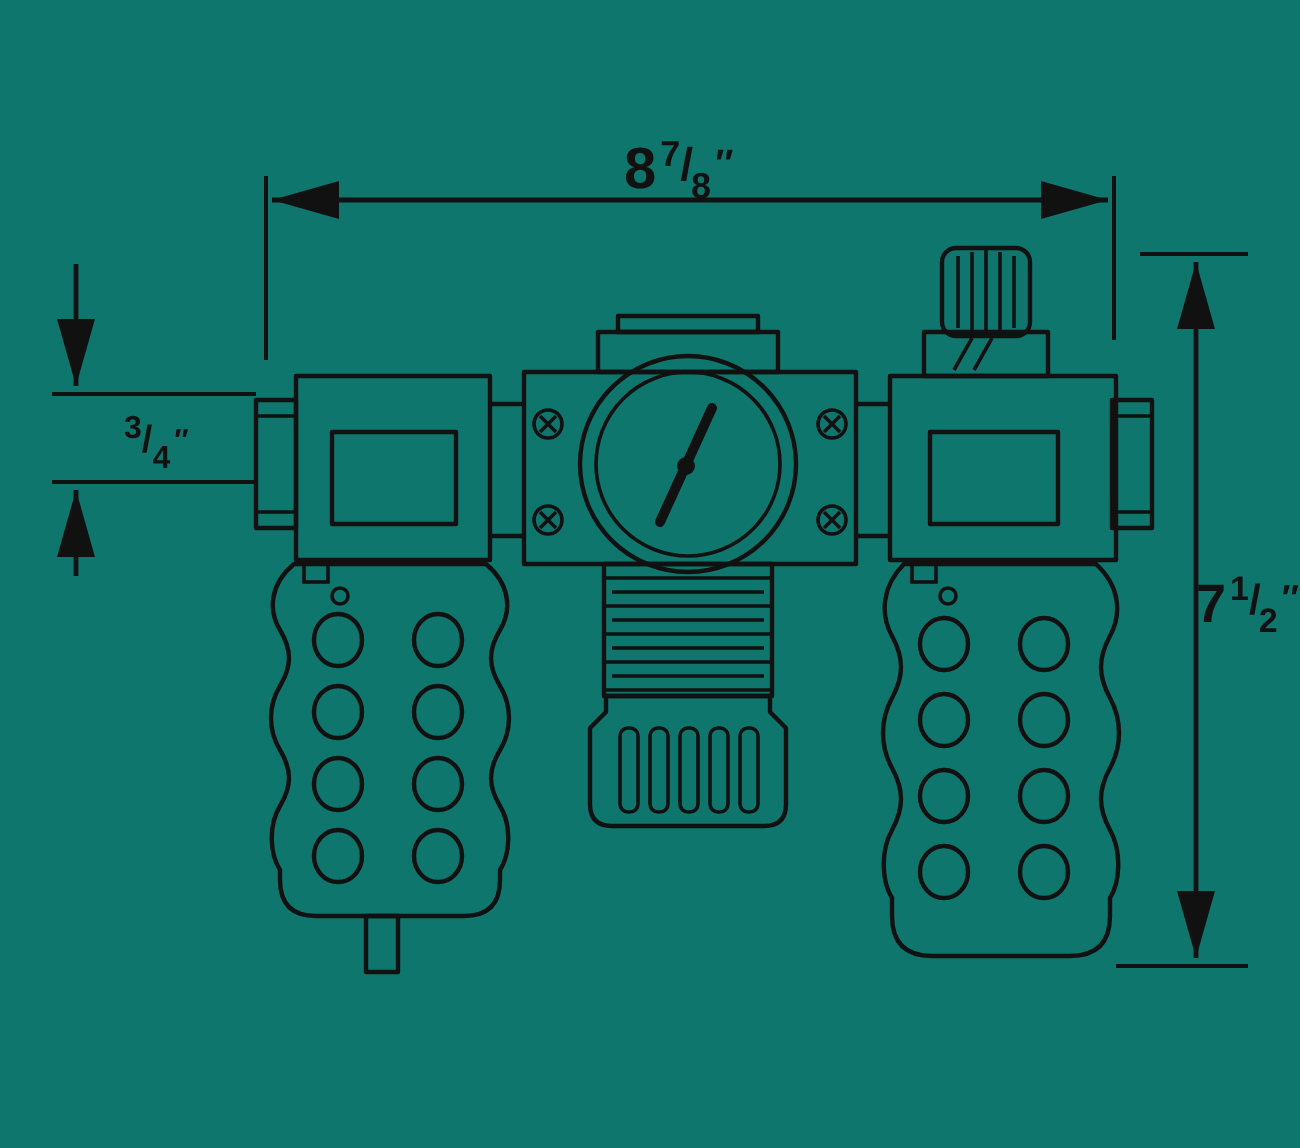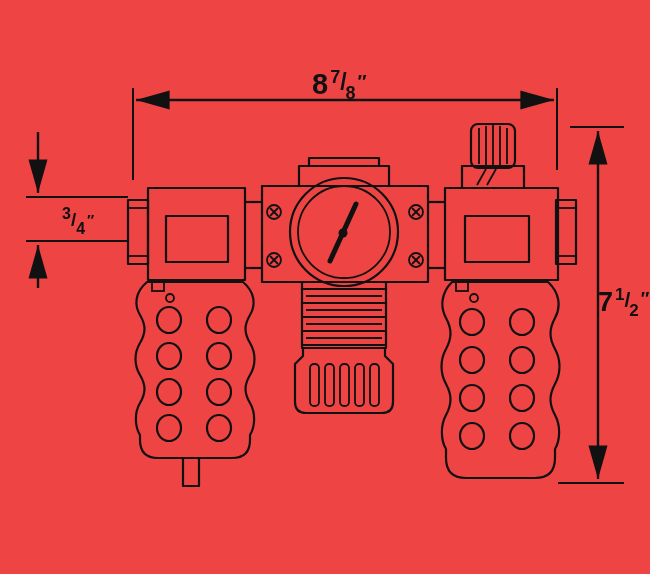--- a/index.html
+++ b/index.html
@@ -1,16 +1,16 @@
 <!DOCTYPE html>
 <html><head>
 <meta charset="utf-8">
 <style>
   html,body{margin:0;padding:0;background:#ffffff;}
-  .stage{position:relative;width:650px;height:574px;background:#ef4444;overflow:hidden;}
+  .stage{position:relative;width:650px;height:574px;background:#0f766e;overflow:hidden;}
   svg{display:block;}
   .part{stroke:#111;stroke-width:2.2;fill:none;stroke-linejoin:round;}
   .part-thin{stroke:#111;stroke-width:1.8;fill:none;}
   .dim{stroke:#111;stroke-width:2.4;fill:none;}
   .ext{stroke:#111;stroke-width:2;fill:none;}
   .dim-text{font-family:"Liberation Sans","DejaVu Sans",sans-serif;font-weight:bold;fill:#111;}
 </style>
 </head>
 <body>
 

